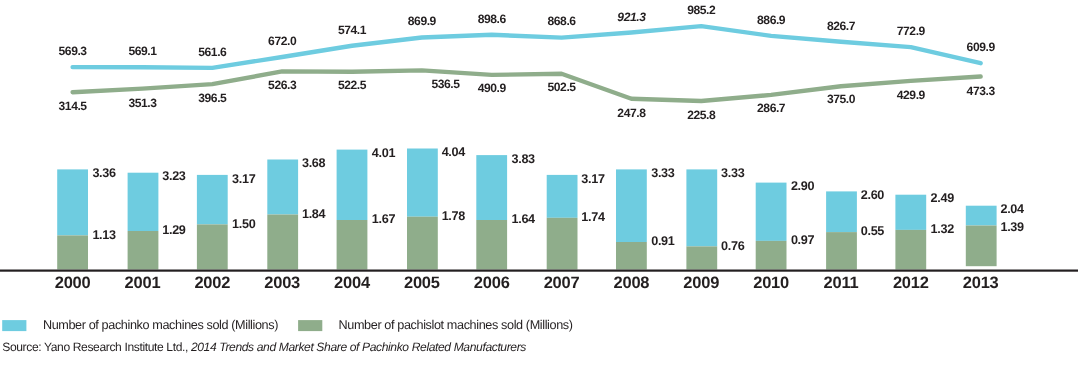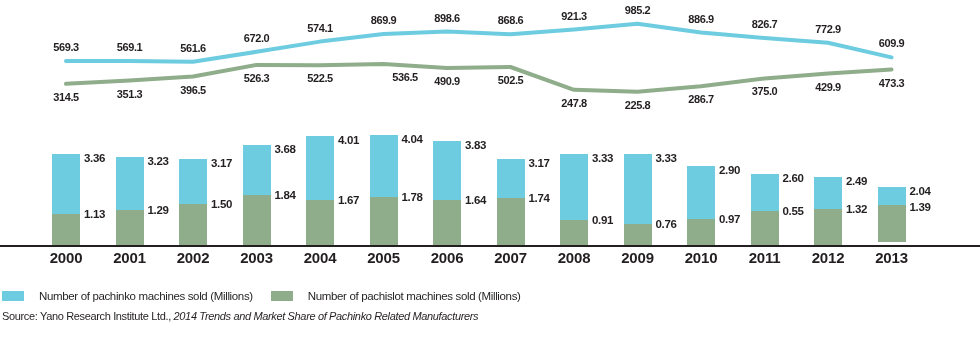--- a/index.html
+++ b/index.html
@@ -66,21 +66,21 @@
     </svg>
     <div id="line-labels">
         <div class="pt-label" style="left: 66px; top: 41.0341px;">569.3</div>
         <div class="pt-label" style="left: 129.5px; top: 41.052px;">569.1</div>
         <div class="pt-label" style="left: 193px; top: 41.7234px;">561.6</div>
         <div class="pt-label" style="left: 256.5px; top: 31.84px;">672.0</div>
         <div class="pt-label" style="left: 320px; top: 21.5895px;">574.1</div>
         <div class="pt-label" style="left: 383.5px; top: 14.1232px;">869.9</div>
         <div class="pt-label" style="left: 447px; top: 11.5539px;">898.6</div>
         <div class="pt-label" style="left: 510.5px; top: 14.2396px;">868.6</div>
-        <div class="pt-label" style="left: 574px; top: 9.52171px;">921.3</div>
+        <div class="pt-label" style="left: 574px; top: 9.52171px; font-style: italic;">921.3</div>
         <div class="pt-label" style="left: 637.5px; top: 3.80114px;">985.2</div>
         <div class="pt-label" style="left: 701px; top: 12.6013px;">886.9</div>
         <div class="pt-label" style="left: 764.5px; top: 17.9907px;">826.7</div>
         <div class="pt-label" style="left: 828px; top: 22.807px;">772.9</div>
         <div class="pt-label" style="left: 891.5px; top: 37.3994px;">609.9</div>
         <div class="pt-label" style="left: 66px; top: 90.8448px;">314.5</div>
         <div class="pt-label" style="left: 129.5px; top: 87.5503px;">351.3</div>
         <div class="pt-label" style="left: 193px; top: 83.5038px;">396.5</div>
         <div class="pt-label" style="left: 256.5px; top: 71.8836px;">526.3</div>
         <div class="pt-label" style="left: 320px; top: 72.2238px;">522.5</div>

